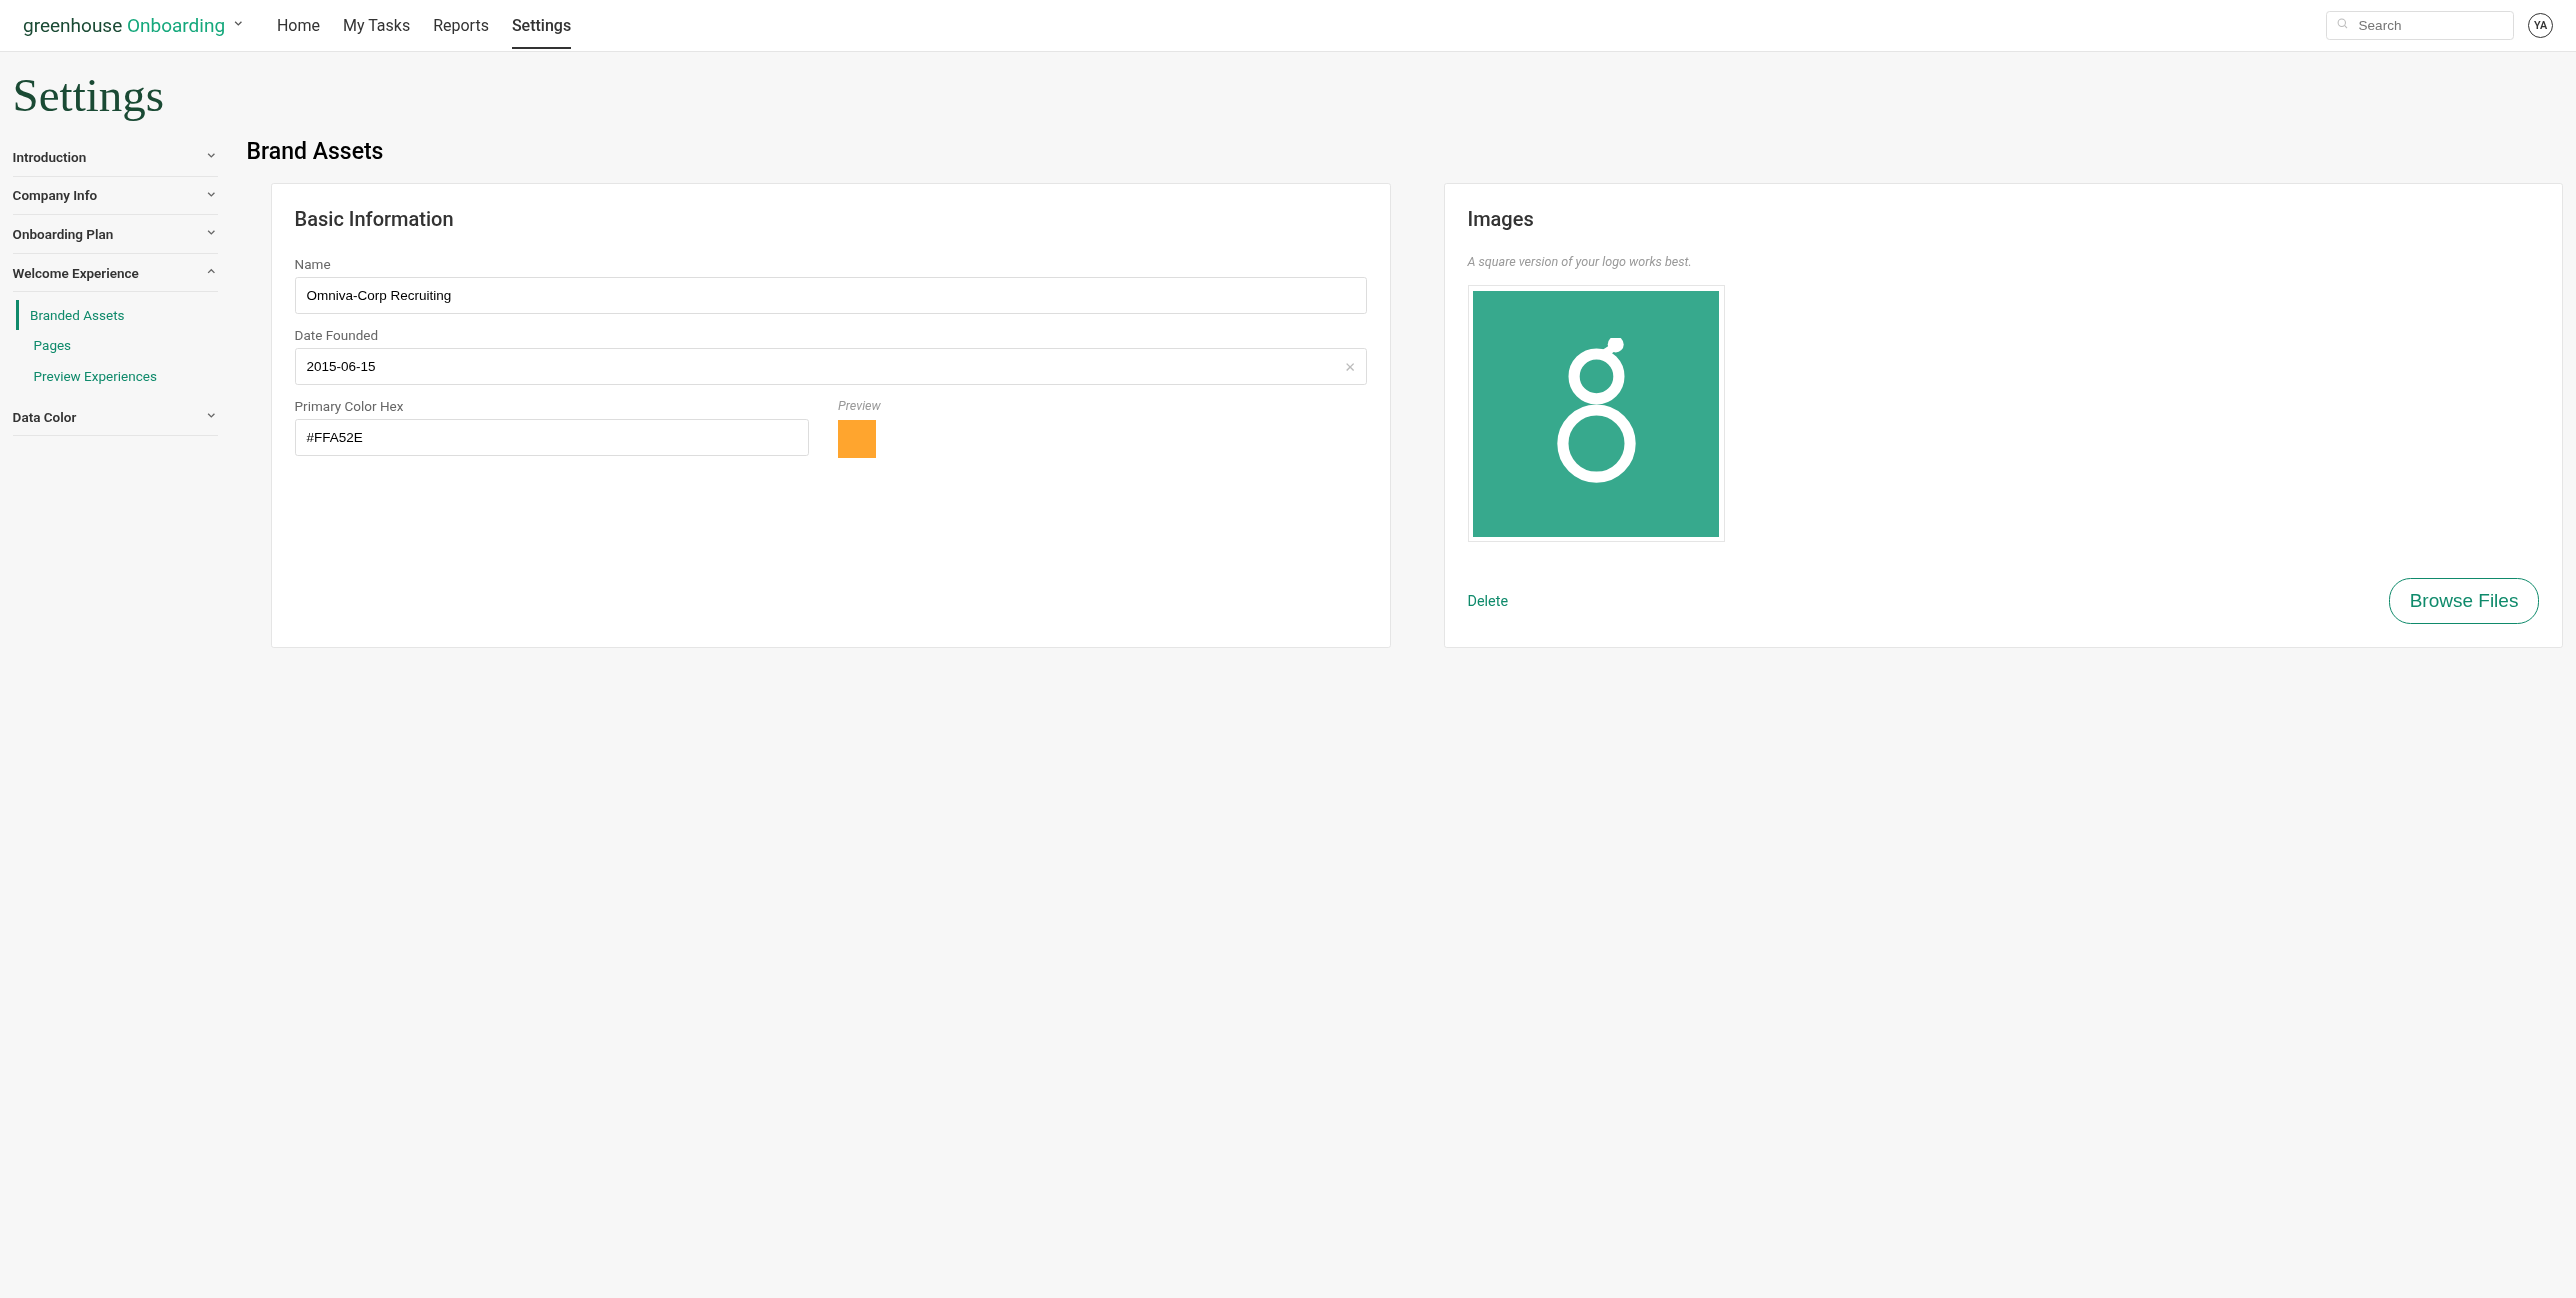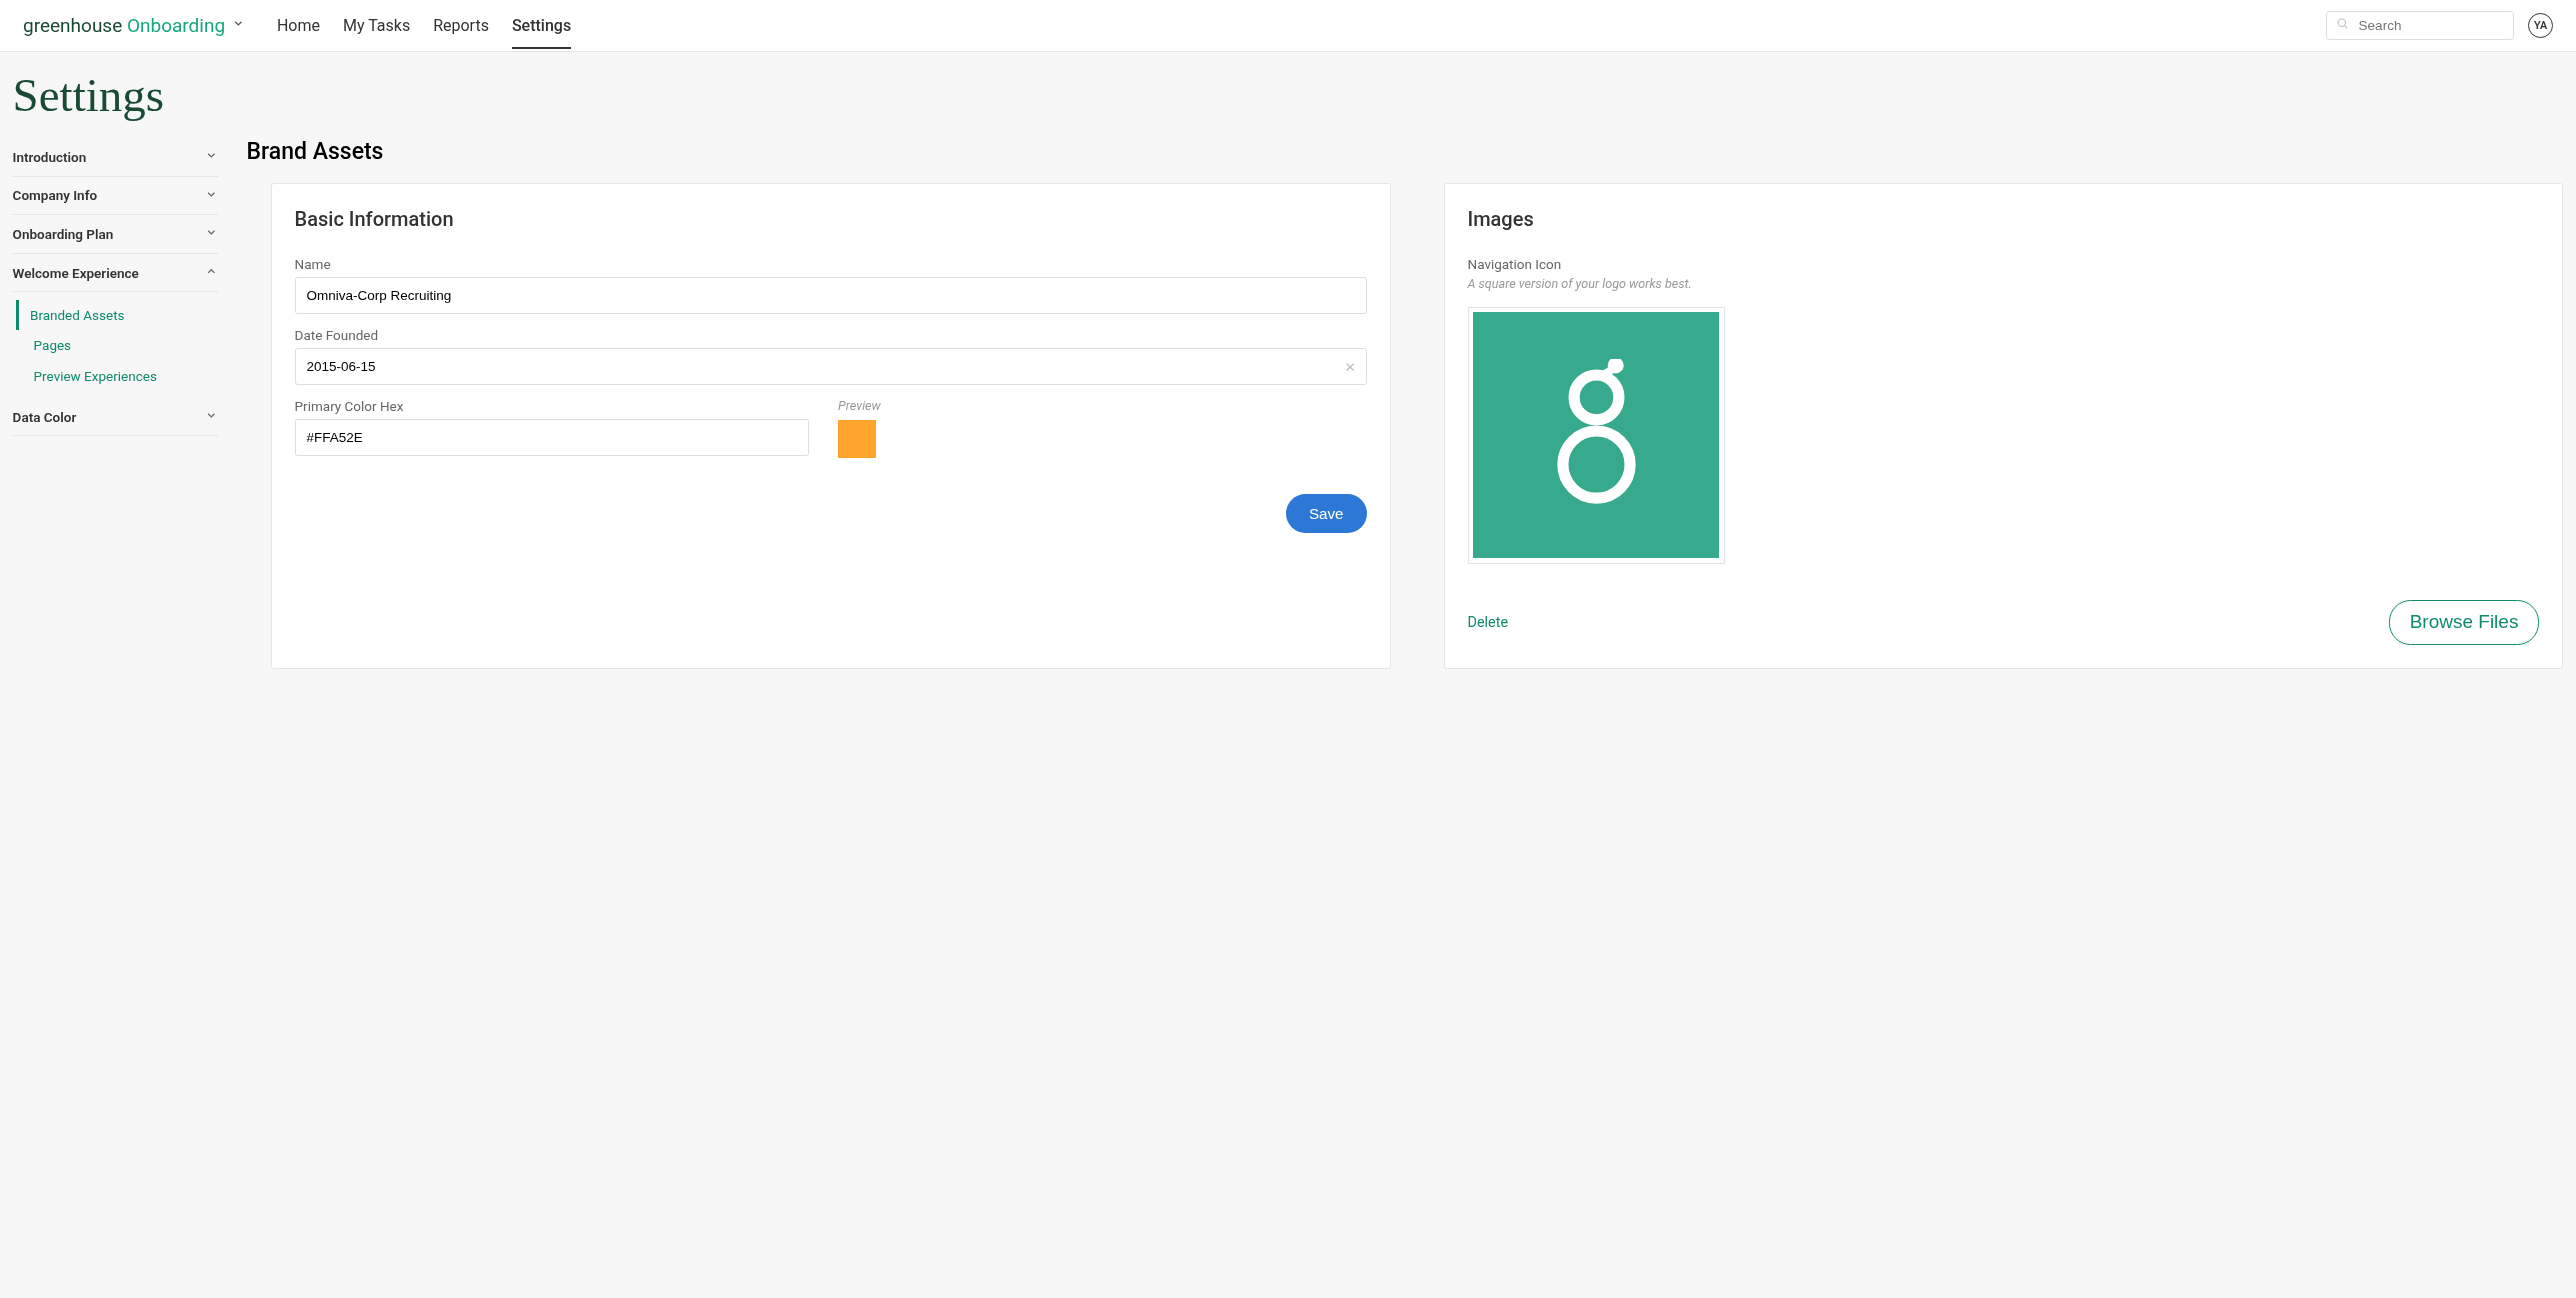--- a/index.html
+++ b/index.html
@@ -388,29 +388,25 @@
             <div class="color-left">
               <div class="field-label">Primary Color Hex</div>
               <input class="text-input" type="text" value="#FFA52E" style="">
             </div>
             <div class="swatch-col">
               <span class="swatch-label">Preview</span>
               <div class="swatch" id="color-swatch" style="background: rgb(255, 165, 46);"></div>
             </div>
           </div>
 
-          <div class="save-row">
-            <button class="btn-primary">Save</button>
-          </div>
         </div>
 
         <div class="card">
           <div class="card-title">Images</div>
 
-          <div class="field-label">Navigation Icon</div>
           <div class="hint">A square version of your logo works best.</div>
 
           <div class="img-frame">
             <div class="img-logo" id="logo-bg" style="background: rgb(55, 169, 141);">
               <svg width="81" height="152" viewBox="0 0 100 190">
                 <circle cx="50" cy="48" r="28" fill="none" stroke="#fff" stroke-width="14"></circle>
                 <circle cx="50" cy="132" r="42" fill="none" stroke="#fff" stroke-width="14"></circle>
                 <circle cx="74" cy="8" r="10" fill="#fff"></circle>
                 <path d="M 68 14 Q 58 22 50 20" stroke="#fff" stroke-width="10" fill="none" stroke-linecap="round"></path>
               </svg>

